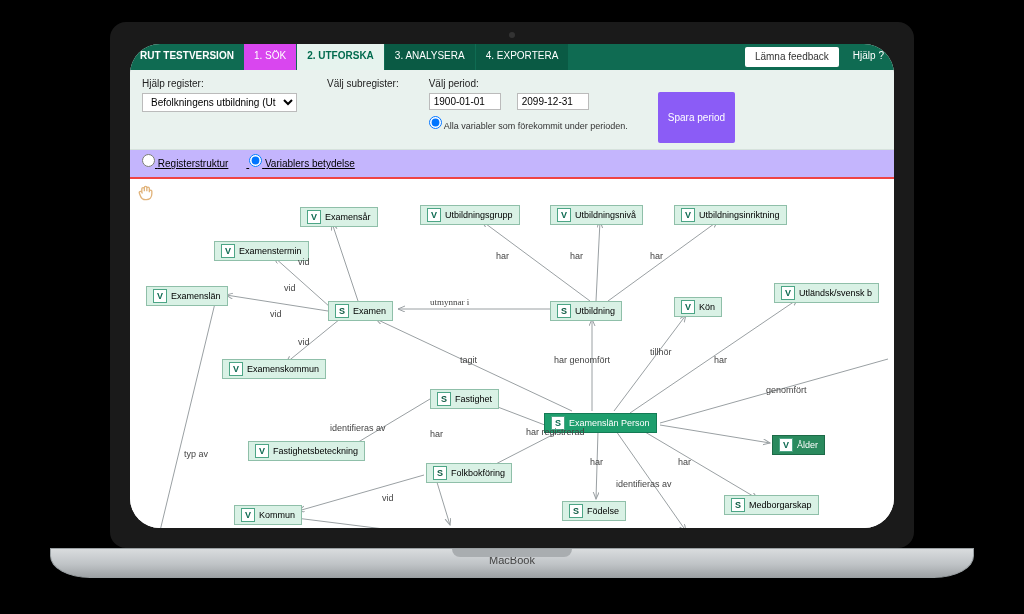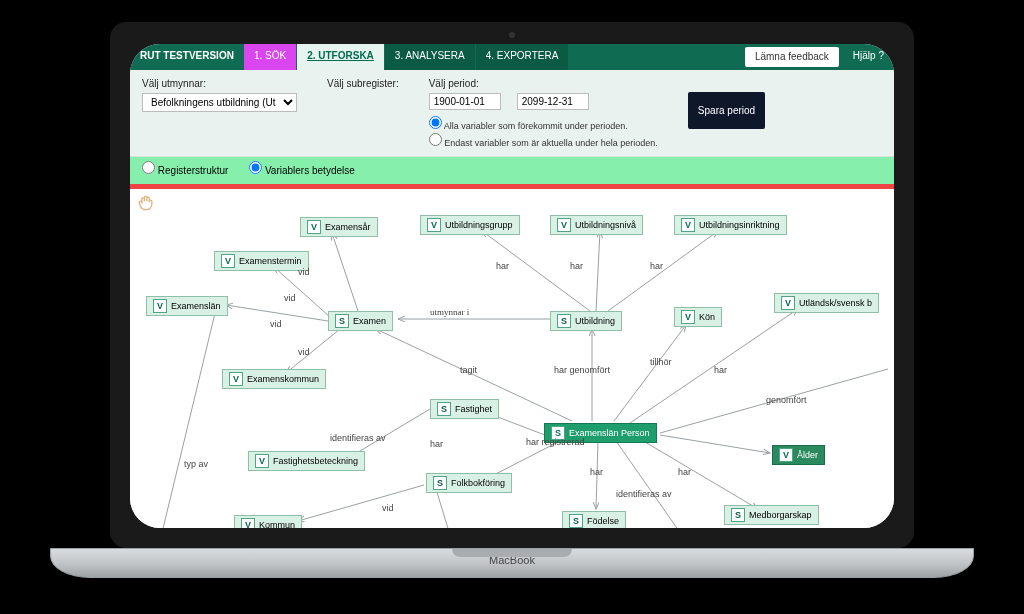--- a/index.html
+++ b/index.html
@@ -51,35 +51,35 @@
     width:120px; height:8px;
     background:#a9adb0;
     border-radius:0 0 10px 10px;
   }
 
   
   .topbar { display:flex; height:26px; background:#0f6b52; color:#fff; font-size:10px; }
   .topbar .title { padding:6px 10px; font-weight:bold; }
   .topbar .step { padding:6px 10px; background:#0a5a44; border-right:1px solid #0f6b52; cursor:pointer;}
   .topbar .step.light { background:#d946ef; }
-  .topbar .step.active { background:#e6f3ee; color:#016b4e; font-weight:bold;text-decoration:underline; }
+  .topbar .step.active { background:#e6f3ee; color:#016b4e; font-weight:bold; }
   .topbar .spacer { flex:1; }
   .topbar .feedback { background:#fff; color:#333; padding:4px 10px; margin:3px 4px; border-radius:2px; font-size:10px; cursor:pointer;}
   .topbar .help { padding:6px 10px; cursor:pointer;}
 
   .controls { background:#e9f2ee; padding:8px 12px 6px; font-size:10px; color:#222; display:flex; gap:30px; border-bottom:1px solid #d6e2dc;}
   .controls .col { display:flex; flex-direction:column; gap:4px;}
   .controls select, .controls input[type=text] {
     font-size:10px; padding:2px 4px; border:1px solid #bbb; background:#fff;
   }
   .controls .dates { display:flex; gap:16px; }
   .controls .dates input { width:72px; }
-  .btn-green { background:#0f172a; color:#fff; border:none; padding:13px 10px; font-size:10px; border-radius:2px; cursor:pointer;}
+  .btn-green { background:#8b5cf6; color:#fff; border:none; padding:20px 10px; font-size:10px; border-radius:2px; cursor:pointer;}
   .radio-col label { display:block; font-size:9px; margin:2px 0; color:#333;}
-  .radio-row { padding:4px 12px 8px; background:#86efac; font-size:10px; border-bottom:5px solid #ef4444;}
+  .radio-row { padding:4px 12px 8px; background:#c4b5fd; font-size:10px; border-bottom:2px solid #ef4444;text-decoration:underline;}
   .radio-row label { margin-right:18px; }
 
   .canvas { position:relative; width:100%; height:calc(100% - 26px - 62px - 26px); background:#fff; overflow:hidden;}
   .hand-icon { position:absolute; left:6px; top:4px; color:#e1b37a; }
   .hand-icon svg{width:20px;height:20px;}
 
   .node {
     position:absolute; display:flex; align-items:center; gap:4px;
     padding:2px 6px; font-size:9px; border:1px solid #8fbfa9; background:#d9f1e5;
     white-space:nowrap;
@@ -113,37 +113,36 @@
         <div class="step active">2. UTFORSKA</div>
         <div class="step">3. ANALYSERA</div>
         <div class="step">4. EXPORTERA</div>
         <div class="spacer"></div>
         <div class="feedback">Lämna feedback</div>
         <div class="help">Hjälp ?</div>
       </div>
 
       <div class="controls">
         <div class="col">
-          <span>Välj utmynnar:</span>
+          <span>Hjälp register:</span>
           <select>
             <option>Befolkningens utbildning (Ut</option>
           </select>
         </div>
         <div class="col">
           <span>Välj subregister:</span>
         </div>
         <div class="col">
           <span>Välj period:</span>
           <div class="dates">
             <input type="text" value="1900-01-01" style="">
             <input type="text" value="2099-12-31" style="">
           </div>
           <div class="radio-col">
             <label><input type="radio" name="pv" checked="" style=""> <span>Alla variabler som förekommit under perioden.</span></label>
-            <label><input type="radio" name="pv" style=""> <span>Endast variabler som är aktuella under hela perioden.</span></label>
           </div>
         </div>
         <div class="col" style="justify-content:flex-start;padding-top:14px;">
           <button class="btn-green">Spara period</button>
         </div>
       </div>
 
       <div class="radio-row">
         <label><input type="radio" name="vm" style=""> <span>Registerstruktur</span></label>
         <label><input type="radio" name="vm" checked="" style=""> <span>Variablers betydelse</span></label>

